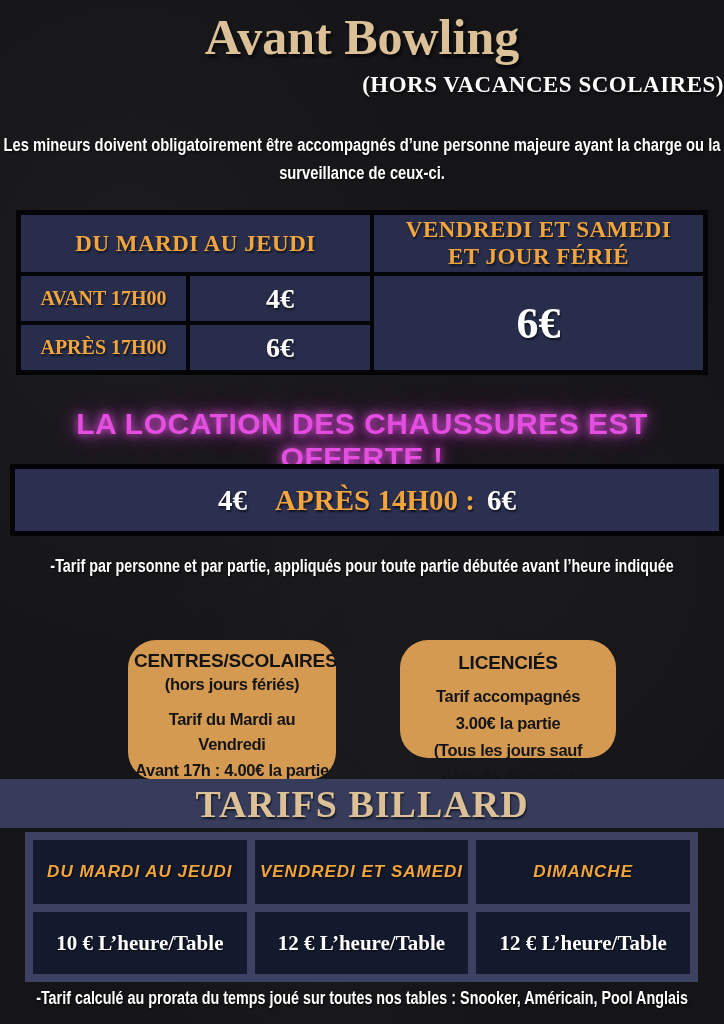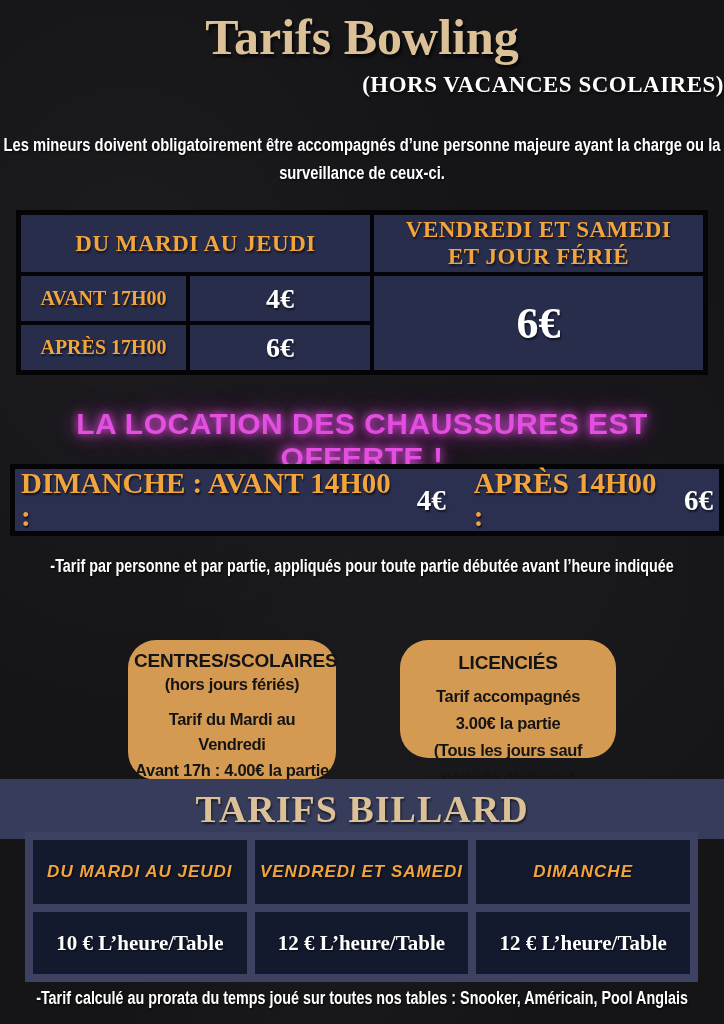--- a/index.html
+++ b/index.html
@@ -92,21 +92,21 @@
   .offer-left{left:128px;width:208px;height:140px;}
   .offer-right{left:400px;width:216px;height:118px;padding-top:12px;}
   .offer-title{font-size:19px;letter-spacing:-.2px;}
   .offer-line{font-size:16.5px;letter-spacing:-.3px;line-height:1.55;}
   .offer-right .offer-line{line-height:1.65;}
   .offer-line.first{margin-top:9px;}
   .offer-small{font-size:13.5px;letter-spacing:-.3px;margin-top:2px;}
 
   
   .billiard-band{
-    position:absolute;left:0;top:779px;width:724px;height:60px;
+    position:absolute;left:0;top:779px;width:724px;height:49px;
     background:#363c5a;display:flex;align-items:center;justify-content:center;
   }
   .billiard-title{
     font-family:"Liberation Serif","DejaVu Serif",serif;font-weight:bold;
     font-size:38px;color:#dcc198;letter-spacing:1px;
     text-shadow:1px 2px 2px rgba(0,0,0,.6);
   }
   .ptable{
     position:absolute;left:25px;top:832px;width:673px;height:150px;
     background:#3d4263;display:grid;box-sizing:border-box;
@@ -131,41 +131,40 @@
     transform:translateX(-50%) scaleX(0.82);
     text-align:center;font-size:17.5px;
     text-shadow:1px 1px 2px rgba(0,0,0,.8);
   }
 </style>
 </head>
 <body>
 
 <div class="poster">
 
-  <div class="title">Tarifs Bowling</div>
+  <div class="title">Avant Bowling</div>
   <div class="subtitle">(HORS VACANCES SCOLAIRES)</div>
   <div class="cond minors">Les mineurs doivent obligatoirement être accompagnés d’une personne majeure ayant la charge ou la surveillance de ceux-ci.</div>
 
   <div class="btable">
     <div class="bcell bhead bhead-weekday">DU MARDI AU JEUDI</div>
     <div class="bcell bhead bhead-weekend">
       <span>VENDREDI ET SAMEDI</span>
       <span>ET JOUR FÉRIÉ</span>
     </div>
     <div class="bcell blabel" style="grid-row:2">AVANT 17H00</div>
     <div class="bcell bprice" style="grid-row:2">4€</div>
     <div class="bcell bbig">6€</div>
     <div class="bcell blabel" style="grid-row:3">APRÈS 17H00</div>
     <div class="bcell bprice" style="grid-row:3">6€</div>
   </div>
 
   <div class="shoes">LA LOCATION DES CHAUSSURES EST OFFERTE !</div>
 
   <div class="sunday">
-    <span class="seg gold">DIMANCHE : AVANT 14H00 :</span>
     <span class="seg white">4€</span>
     <span class="seg gold gap">APRÈS 14H00 :</span>
     <span class="seg white">6€</span>
   </div>
 
   <div class="cond pernote">-Tarif par personne et par partie, appliqués pour toute partie débutée avant l’heure indiquée</div>
 
   <div class="offer offer-left">
     <div class="offer-title">CENTRES/SCOLAIRES</div>
     <div class="offer-line">(hors jours fériés)</div>

